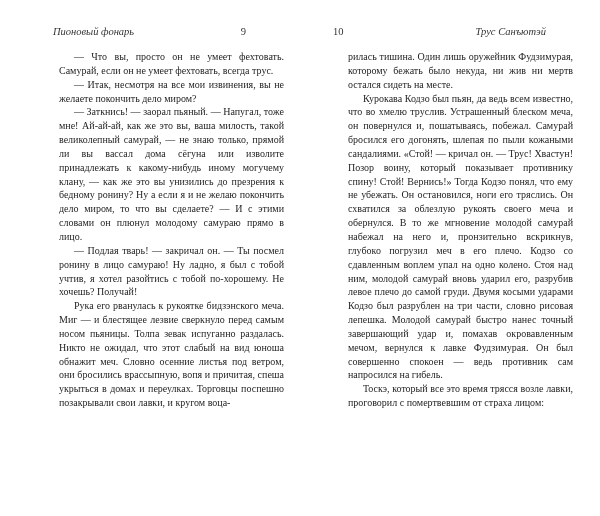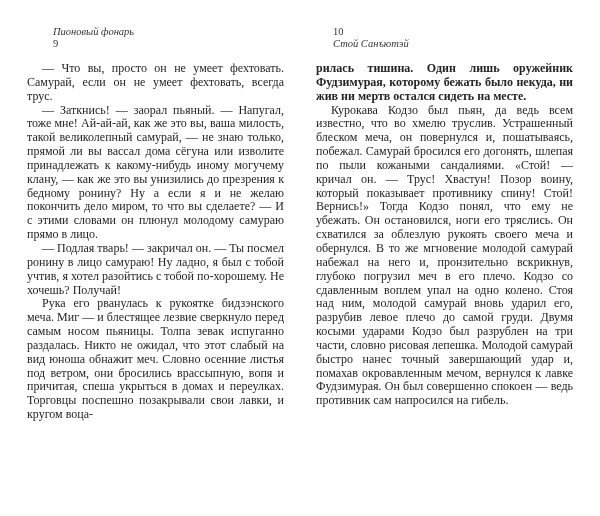--- a/index.html
+++ b/index.html
@@ -31,64 +31,66 @@
   }
   .running-head {
     display: flex;
     justify-content: space-between;
     align-items: baseline;
     font-size: 10.5px;
     line-height: 12px;
     color: #343434;
     margin-bottom: 12px;
     white-space: nowrap;
-    flex-direction: column;
   }
   .rh-title { font-style: italic; }
   .rh-folio { font-style: normal; }
   .page-left  .running-head { padding-left: 26px; padding-right: 38px; }
   .page-right .running-head { padding-left: 17px; padding-right: 27px; }
   .page-text {
     flex: 1 1 auto;
     overflow: hidden;
-    font-size: 12px;
+    font-size: 10px;
     line-height: 13.85px;
     text-align: justify;
     hyphens: auto;
+    margin-left: 32px;
     -webkit-hyphens: auto;
   }
   .page-text p {
     margin: 0;
     padding: 0;
     text-indent: 15px;
   }
-  .page-text p.noindent { text-indent: 0; font-weight: bold; }
+  .page-text p.noindent { text-indent: 0; }
 </style>
 </head>
 <body>
 
 <div class="book">
 
   <div class="page page-left">
     <div class="running-head">
       <span class="rh-title">Пионовый фонарь</span>
       <span class="rh-folio">9</span>
     </div>
     <div class="page-text">
         <p>— Что вы, просто он не умеет фехтовать. Самурай, если он не умеет фехтовать, всегда трус.</p>
+        <p>— Итак, несмотря на все мои извинения, вы не желаете покончить дело миром?</p>
         <p>— Заткнись! — заорал пьяный. — Напугал, тоже мне! Ай-ай-ай, как же это вы, ваша милость, такой великолепный самурай, — не знаю только, прямой ли вы вассал дома сёгуна или изволите принадлежать к какому-нибудь иному могучему клану, — как же это вы унизились до презрения к бедному ронину? Ну а если я и не желаю покончить дело миром, то что вы сделаете? — И с этими словами он плюнул молодому самураю прямо в лицо.</p>
         <p>— Подлая тварь! — закричал он. — Ты посмел ронину в лицо самураю! Ну ладно, я был с тобой учтив, я хотел разойтись с тобой по-хорошему. Не хочешь? Получай!</p>
         <p>Рука его рванулась к рукоятке бидзэнского меча. Миг — и блестящее лезвие сверкнуло перед самым носом пьяницы. Толпа зевак испуганно раздалась. Никто не ожидал, что этот слабый на вид юноша обнажит меч. Словно осенние листья под ветром, они бросились врассыпную, вопя и причитая, спеша укрыться в домах и переулках. Торговцы поспешно позакрывали свои лавки, и кругом воца-</p>
       </div>
   </div>
 
   <div class="page page-right">
     <div class="running-head">
       <span class="rh-folio">10</span>
-      <span class="rh-title">Стой Санъютэй</span>
+      <span class="rh-title">Трус Санъютэй</span>
     </div>
     <div class="page-text">
         <p class="noindent">рилась тишина. Один лишь оружейник Фудзимурая, которому бежать было некуда, ни жив ни мертв остался сидеть на месте.</p>
         <p>Курокава Кодзо был пьян, да ведь всем известно, что во хмелю труслив. Устрашенный блеском меча, он повернулся и, пошатываясь, побежал. Самурай бросился его догонять, шлепая по пыли кожаными сандалиями. «Стой! — кричал он. — Трус! Хвастун! Позор воину, который показывает противнику спину! Стой! Вернись!» Тогда Кодзо понял, что ему не убежать. Он остановился, ноги его тряслись. Он схватился за облезлую рукоять своего меча и обернулся. В то же мгновение молодой самурай набежал на него и, пронзительно вскрикнув, глубоко погрузил меч в его плечо. Кодзо со сдавленным воплем упал на одно колено. Стоя над ним, молодой самурай вновь ударил его, разрубив левое плечо до самой груди. Двумя косыми ударами Кодзо был разрублен на три части, словно рисовая лепешка. Молодой самурай быстро нанес точный завершающий удар и, помахав окровавленным мечом, вернулся к лавке Фудзимурая. Он был совершенно спокоен — ведь противник сам напросился на гибель.</p>
+        <p>Тоскэ, который все это время трясся возле лавки, проговорил с помертвевшим от страха лицом:</p>
       </div>
   </div>
 
 </div>
 
 </body></html>

